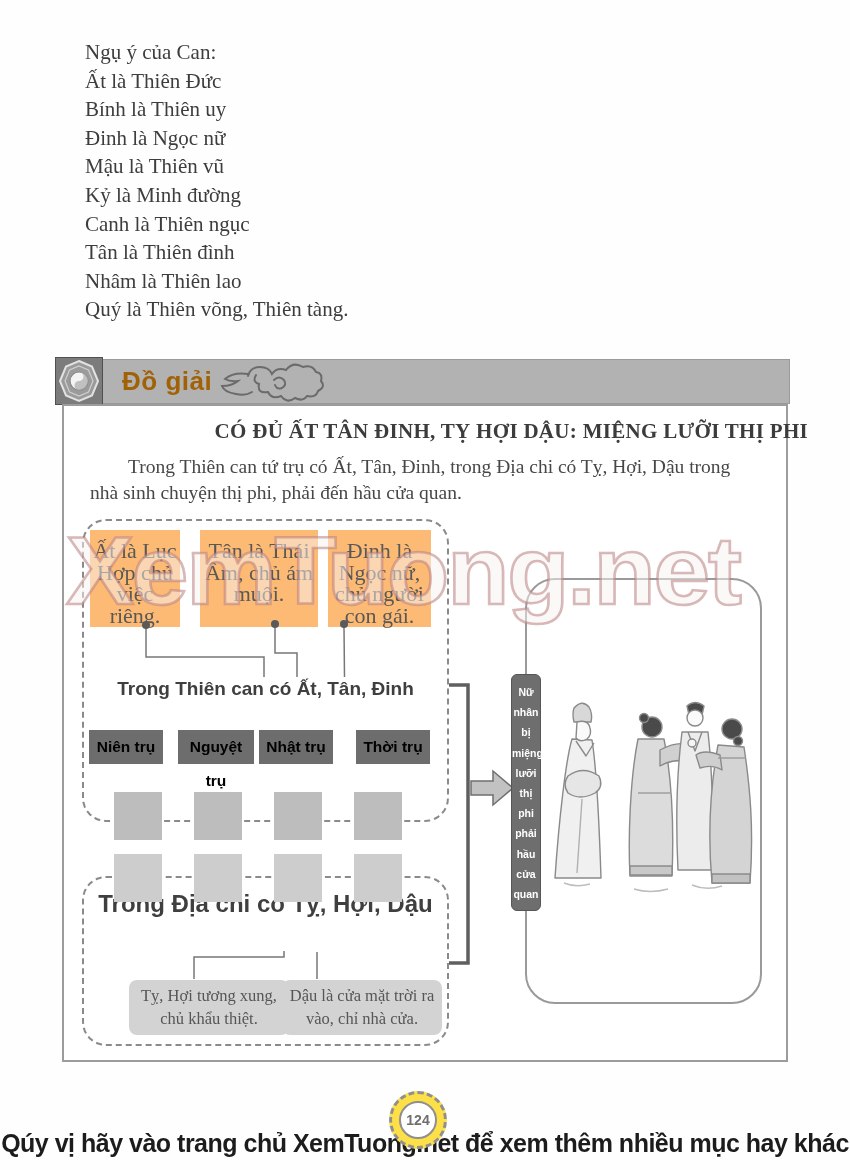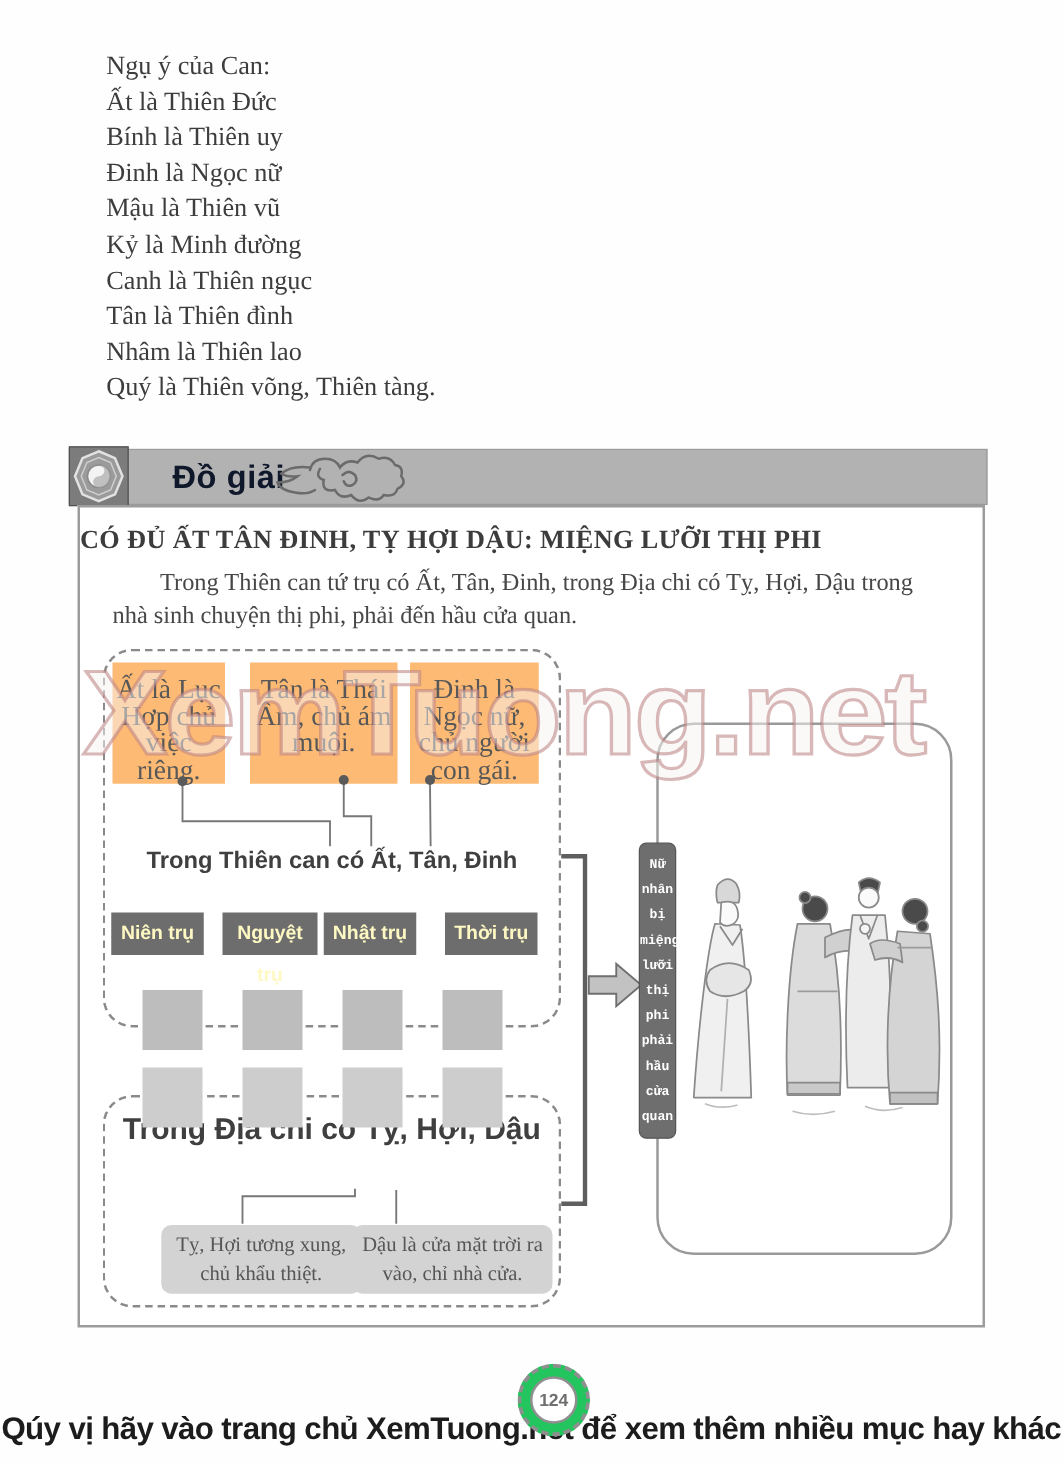--- a/index.html
+++ b/index.html
@@ -11,30 +11,30 @@
   .abs{position:absolute;}
 
   
   .intro{left:85px;top:38px;font-size:21px;line-height:28.6px;color:#3d3d3d;}
   .intro div{white-space:nowrap;}
 
   
   .header-bar{left:55px;top:359px;width:735px;height:45px;background:#b2b2b2;
     box-shadow:inset 0 0 0 1px #9a9a9a;}
   .header-icon{left:55px;top:357px;width:48px;height:48px;}
-  .header-title{left:138px;top:366px;font-family:"Liberation Sans",sans-serif;
-    font-weight:bold;font-size:26px;color:#0f172a;letter-spacing:0.5px;}
+  .header-title{left:122px;top:366px;font-family:"Liberation Sans",sans-serif;
+    font-weight:bold;font-size:26px;color:#a16207;letter-spacing:0.5px;}
   .cloud{left:218px;top:362px;}
 
   
   .main-box{left:62px;top:404px;width:726px;height:658px;border:2px solid #9c9c9c;
     background:#fff;box-sizing:border-box;}
   .main-box .abs{position:absolute;}
-  .box-title{left:0;top:13px;width:722px;text-align:left;font-weight:bold;
-    font-size:21px;color:#3c3c3c;letter-spacing:0.3px;}
+  .box-title{left:0;top:13px;width:722px;text-align:right;font-weight:bold;
+    font-size:21px;color:#3c3c3c;letter-spacing:0.3px;padding-left:22px;}
   .box-para{left:26px;top:48px;width:672px;font-size:19.5px;line-height:25.5px;
     color:#474747;text-indent:38px;}
 
   
   .dash-box{border:2px dashed #8a8a8a;border-radius:24px;box-sizing:border-box;}
   .dash-top{left:18px;top:113px;width:367px;height:303px;}
   .dash-bottom{left:18px;top:470px;width:367px;height:170px;}
 
   
   .gbox{background:#fdba74;color:#585858;font-size:22px;line-height:21.5px;
@@ -42,21 +42,21 @@
   .gbox1{left:26px;width:90px;}
   .gbox2{left:136px;width:118px;}
   .gbox3{left:264px;width:103px;}
 
   
   .sans-bold{font-family:"Liberation Sans",sans-serif;font-weight:bold;color:#3f3f3f;}
   .thien-label{left:18px;top:272px;width:367px;text-align:center;font-size:19px;}
   .dia-label{left:18px;top:484px;width:367px;text-align:center;font-size:24px;}
 
   
-  .pillar{top:324px;height:34px;background:#6d6d6d;color:#fef9c3;text-align:center;
+  .pillar{top:324px;height:34px;background:#6d6d6d;color:#000000;text-align:center;
     font-family:"Liberation Sans",sans-serif;font-weight:bold;font-size:15.5px;
     line-height:34px;}
   .p0{left:25px;width:74px;} .p1{left:114px;width:76px;}
   .p2{left:195px;width:74px;} .p3{left:292px;width:74px;}
 
   
   .cell{width:48px;height:48px;}
   .cell-r1{top:386px;background:#bdbdbd;}
   .cell-r2{top:448px;background:#cdcdcd;}
   .c0{left:50px;} .c1{left:130px;} .c2{left:210px;} .c3{left:290px;}
@@ -72,32 +72,32 @@
   .connectors{left:0;top:0;pointer-events:none;}
 
   
   .illus-frame{left:461px;top:172px;width:237px;height:426px;border:2px solid #9a9a9a;
     border-radius:30px;box-sizing:border-box;background:#fff;}
   .figures{left:478px;top:291px;}
   .result-label{left:447px;top:268px;width:30px;height:237px;background:#6e6e6e;
     border:1px solid #565656;border-radius:6px;box-sizing:border-box;
     font-family:"Liberation Sans",sans-serif;font-weight:bold;font-size:10.5px;
     color:#fff;text-align:center;padding-top:7px;}
-  .result-label span{display:block;line-height:20.2px;font-family:Liberation Mono, monospace;}
+  .result-label span{display:block;line-height:20.2px;}
 
   
   .watermark{left:66px;top:516px;width:720px;font-family:"Liberation Sans",sans-serif;
     font-weight:bold;font-size:96px;letter-spacing:-2px;white-space:nowrap;
     color:rgba(248,242,242,0.5);-webkit-text-stroke:2.5px rgba(186,128,128,0.55);
     transform:scaleX(1.06);transform-origin:left center;z-index:40;pointer-events:none;}
 
   
-  .medallion-outer{left:414px;top:1091px;width:52px;height:52px;border:3px dashed #8f8f8f;
+  .medallion-outer{left:389px;top:1091px;width:52px;height:52px;border:3px dashed #8f8f8f;
     border-radius:50%;display:flex;align-items:center;justify-content:center;
-    background:#22c55e;z-index:5;}
+    background:#fde047;z-index:5;}
   .medallion-inner{width:34px;height:34px;border:2px solid #8f8f8f;border-radius:50%;
     background:#fff;display:flex;align-items:center;justify-content:center;
     font-family:"Liberation Sans",sans-serif;font-weight:bold;font-size:14px;color:#6f6f6f;}
 
   
   .footer{left:0;top:1129px;width:850px;text-align:center;
     font-family:"Liberation Sans",sans-serif;font-weight:bold;font-size:25px;
     letter-spacing:-0.5px;color:#1c1c1c;}
 </style>
 </head>

